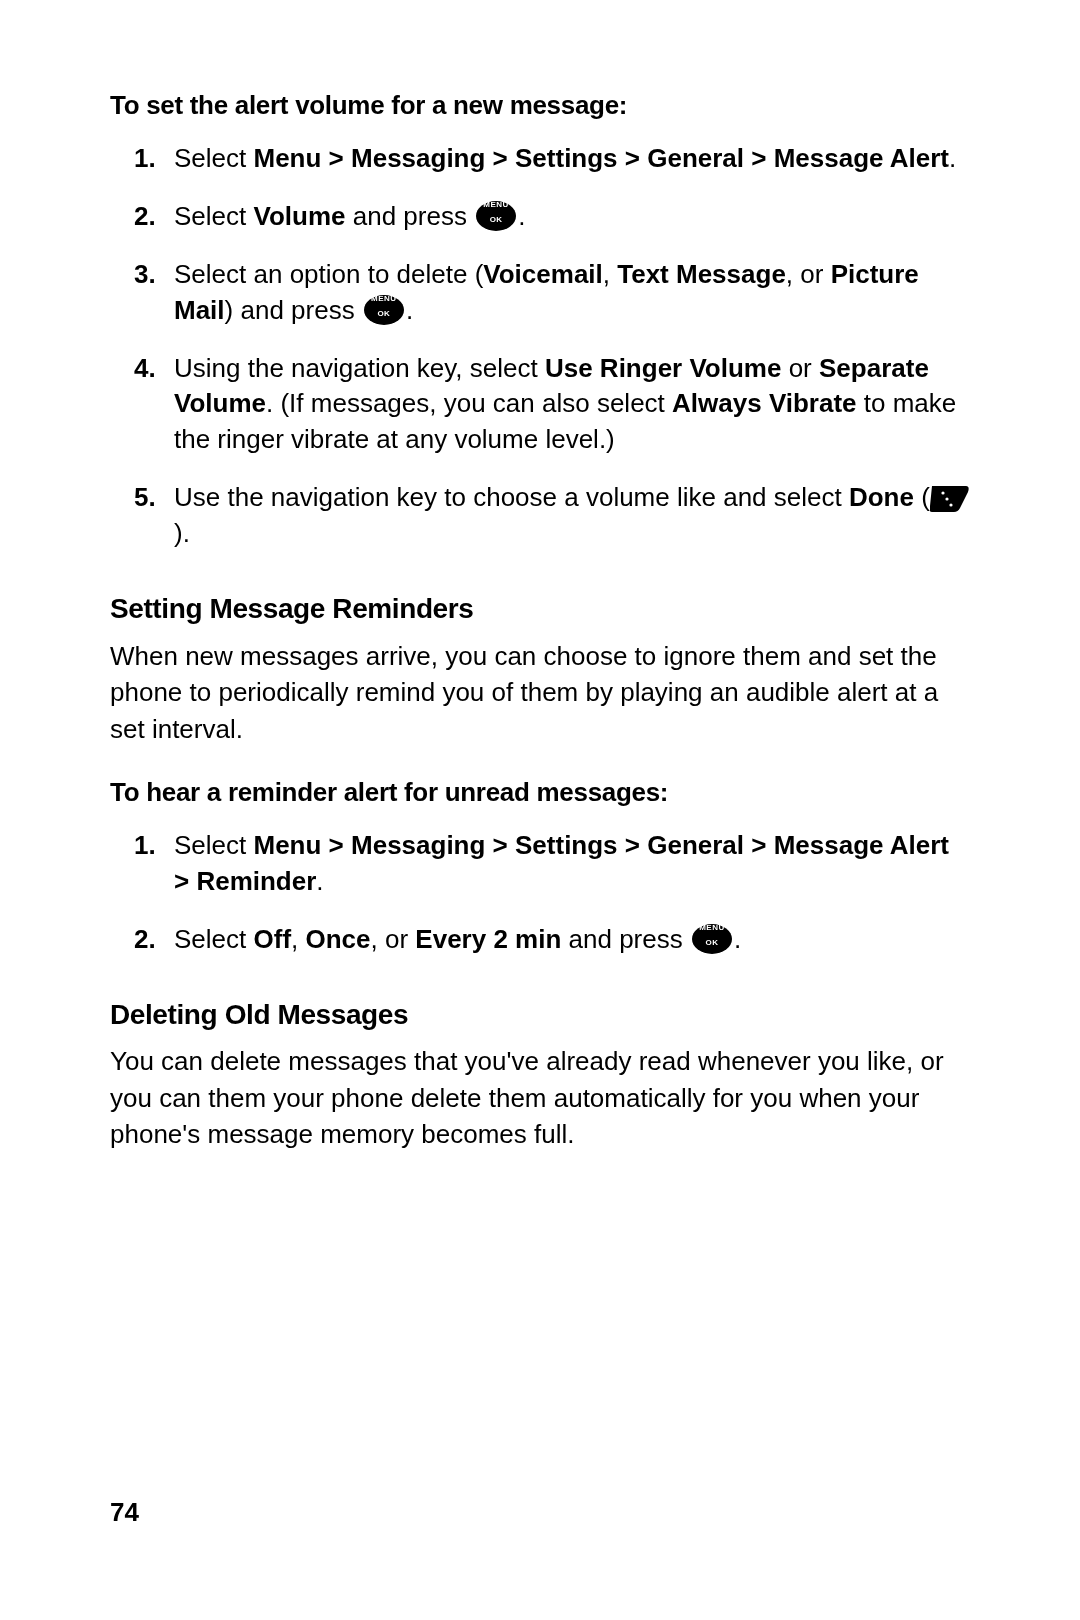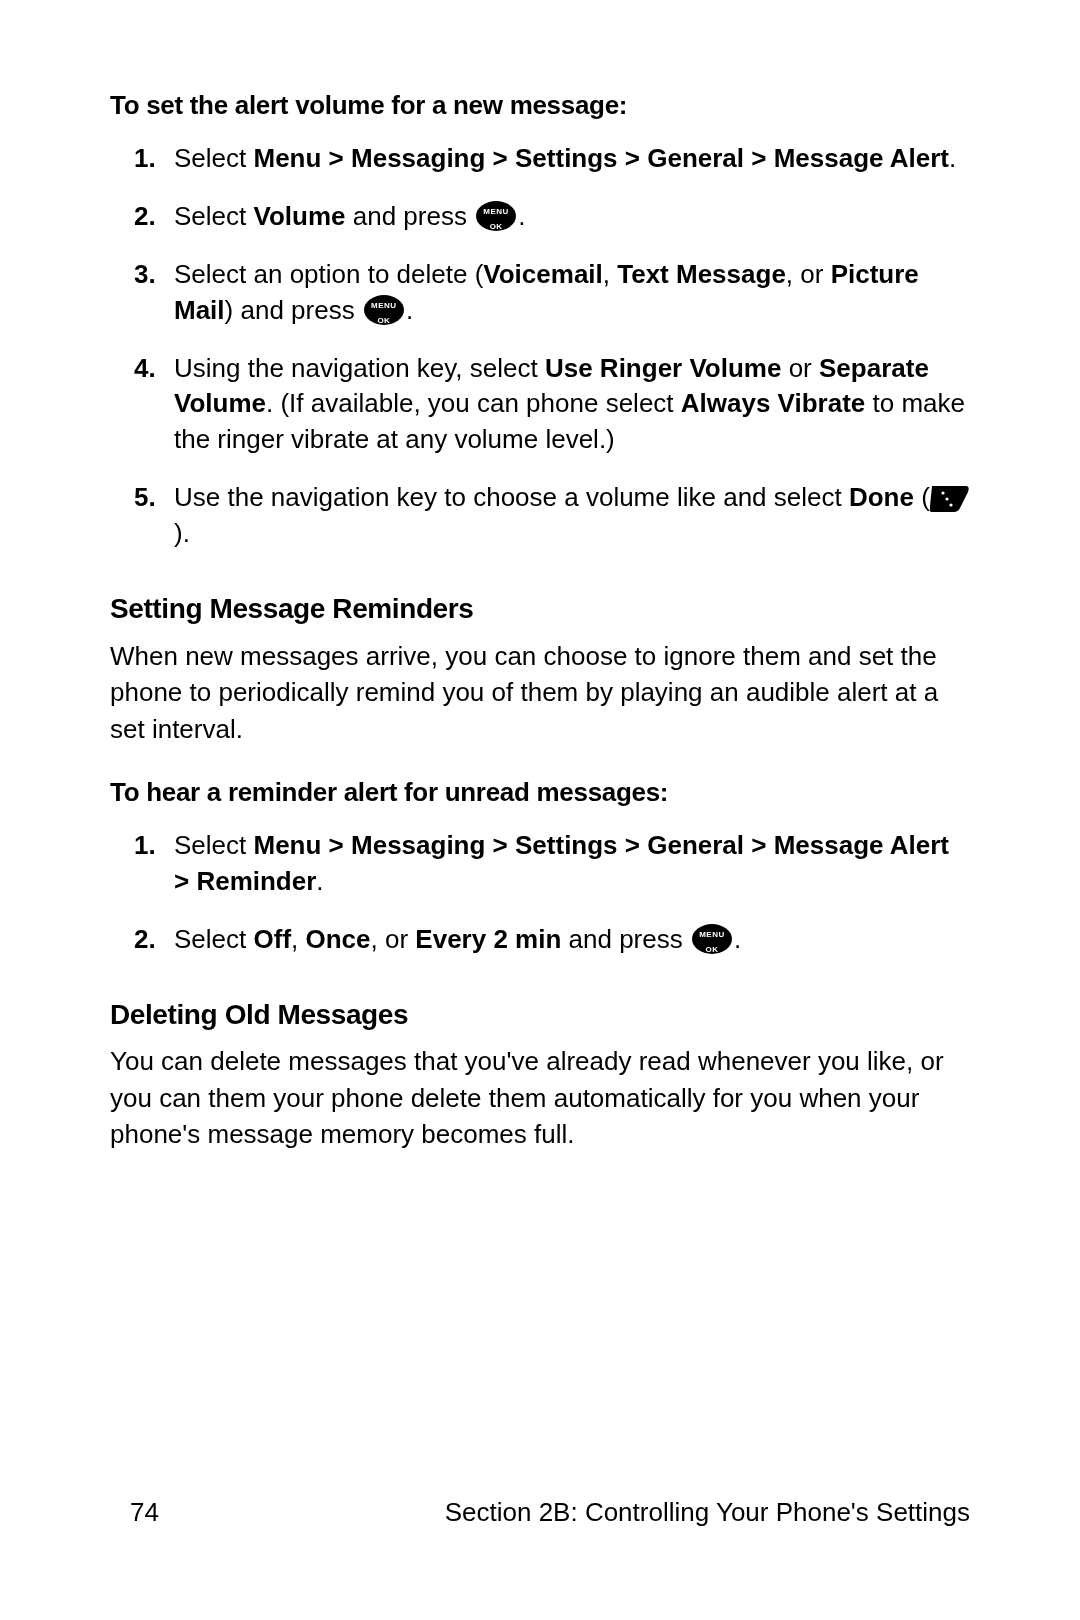--- a/index.html
+++ b/index.html
@@ -41,21 +41,21 @@
       margin-bottom: 10px;
       letter-spacing: -0.4px;
     }
     .para {
       margin-bottom: 28px;
       line-height: 1.4;
     }
     .menu-ok-icon {
       display: inline-flex;
       flex-direction: column;
-      justify-content: flex-end;
+      justify-content: flex-start;
       align-items: center;
       width: 40px;
       height: 30px;
       background: #000;
       color: #fff;
       border-radius: 50%;
       font-size: 8px;
       font-weight: 700;
       line-height: 1;
       vertical-align: middle;
@@ -76,24 +76,22 @@
       position: relative;
       top: -2px;
     }
     .done-icon svg { width: 40px; height: 30px; }
     .footer {
       position: absolute;
       bottom: 90px;
       left: 110px;
       right: 110px;
       display: flex;
-      justify-content: space-between;
-      font-weight: 400;
+      font-weight: 700;
       font-size: 26px;
-      margin-left: 20px;
     }
   </style>
 </head>
 <body>
 
 <div class="intro-bold">To set the alert volume for a new message:</div>
 <ol>
   <li>
     <span class="num">1.</span>
     <span>Select </span><span class="b">Menu &gt; Messaging &gt; Settings &gt; General &gt; Message Alert</span><span>.</span>
@@ -107,21 +105,21 @@
   </li>
   <li>
     <span class="num">3.</span>
     <span>Select an option to delete (</span><span class="b">Voicemail</span><span>, </span><span class="b">Text Message</span><span>, or </span><span class="b">Picture Mail</span><span>) and press </span><span class="menu-ok-icon">
         <span class="t1">MENU</span>
         <span class="t2">OK</span>
       </span><span>.</span>
   </li>
   <li>
     <span class="num">4.</span>
-    <span>Using the navigation key, select </span><span class="b">Use Ringer Volume</span><span> or </span><span class="b">Separate Volume</span><span>. (If available, you can phone select </span><span class="b">Always Vibrate</span><span> to make the ringer vibrate at any volume level.)</span>
+    <span>Using the navigation key, select </span><span class="b">Use Ringer Volume</span><span> or </span><span class="b">Separate Volume</span><span>. (If messages, you can also select </span><span class="b">Always Vibrate</span><span> to make the ringer vibrate at any volume level.)</span>
   </li>
   <li>
     <span class="num">5.</span>
     <span>Use the navigation key to choose a volume like and select </span><span class="b">Done</span><span> (</span><span class="done-icon">
         <svg viewBox="0 0 40 30">
           <path d="M2 4 L36 4 Q40 4 38 10 L30 26 Q28 30 24 30 L2 30 Q-2 30 0 24 L2 4 Z" fill="#000"></path>
           <circle cx="13" cy="11" r="1.6" fill="#fff"></circle>
           <circle cx="17" cy="17" r="1.6" fill="#fff"></circle>
           <circle cx="21" cy="23" r="1.6" fill="#fff"></circle>
         </svg>
@@ -144,14 +142,13 @@
         <span class="t2">OK</span>
       </span><span>.</span>
   </li>
 </ol>
 
 <div class="h2">Deleting Old Messages</div>
 <div class="para">You can delete messages that you've already read whenever you like, or you can them your phone delete them automatically for you when your phone's message memory becomes full.</div>
 
 <div class="footer">
   <span>74</span>
-  <span>Section 2B: Controlling Your Phone's Settings</span>
 </div>
 
 </body></html>

